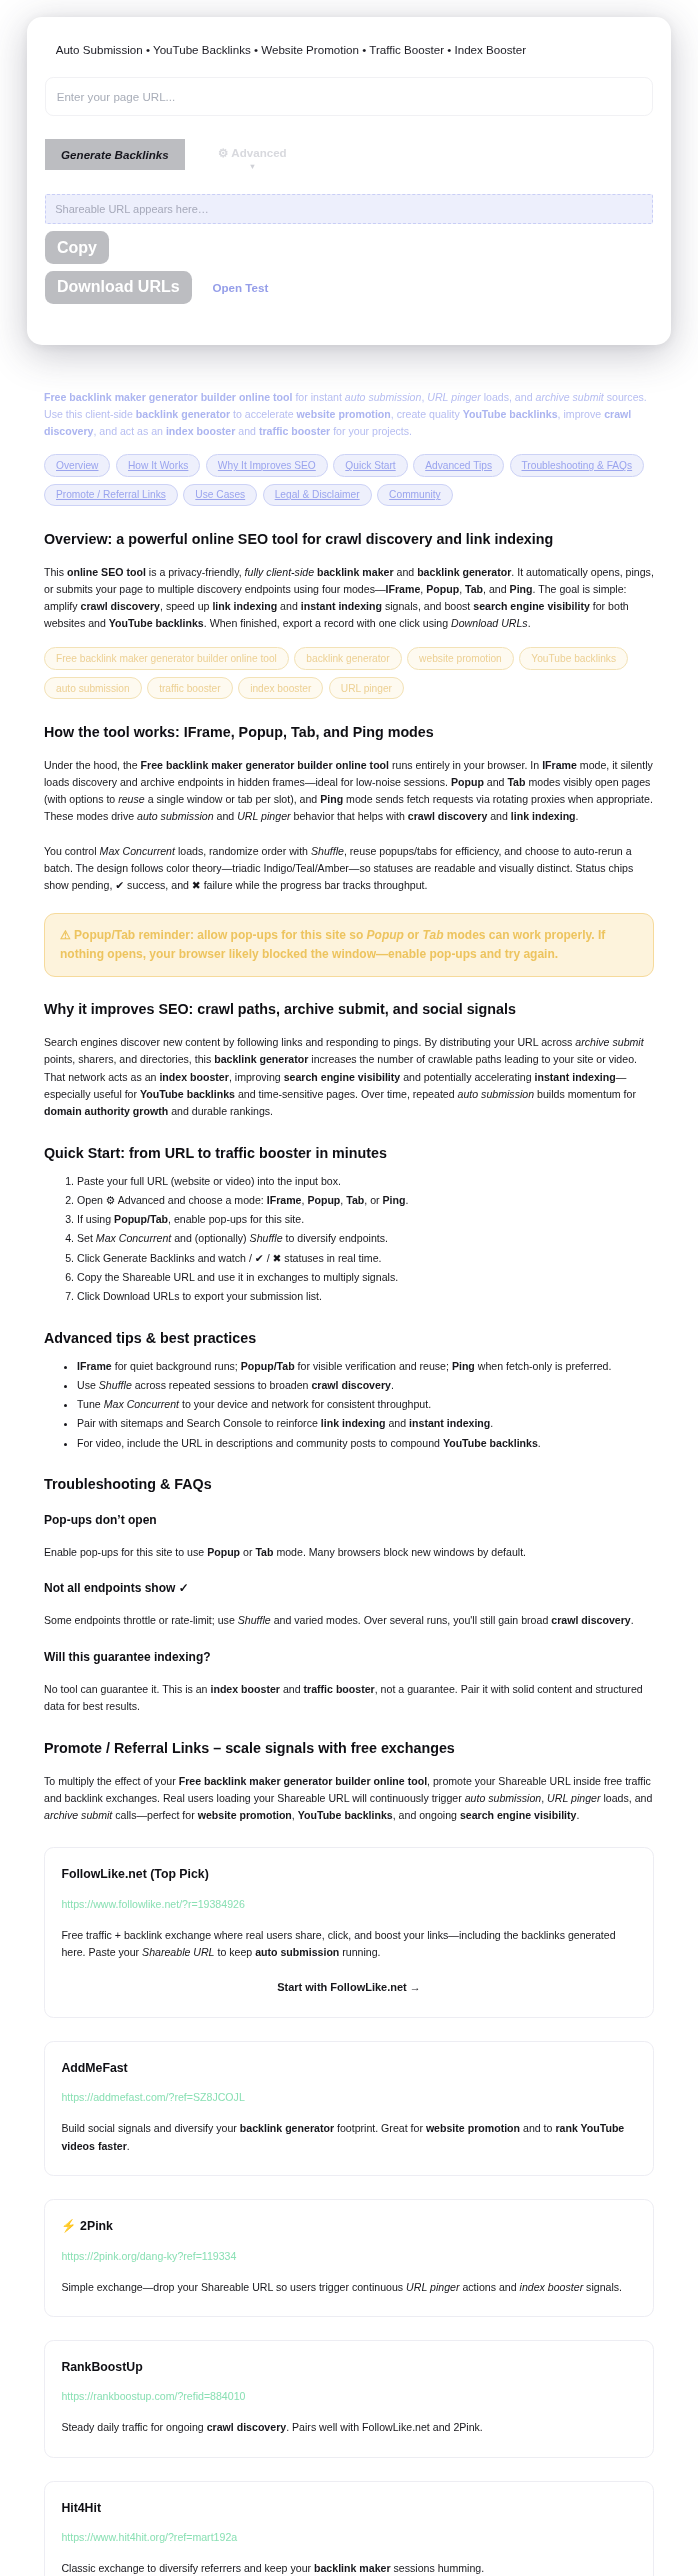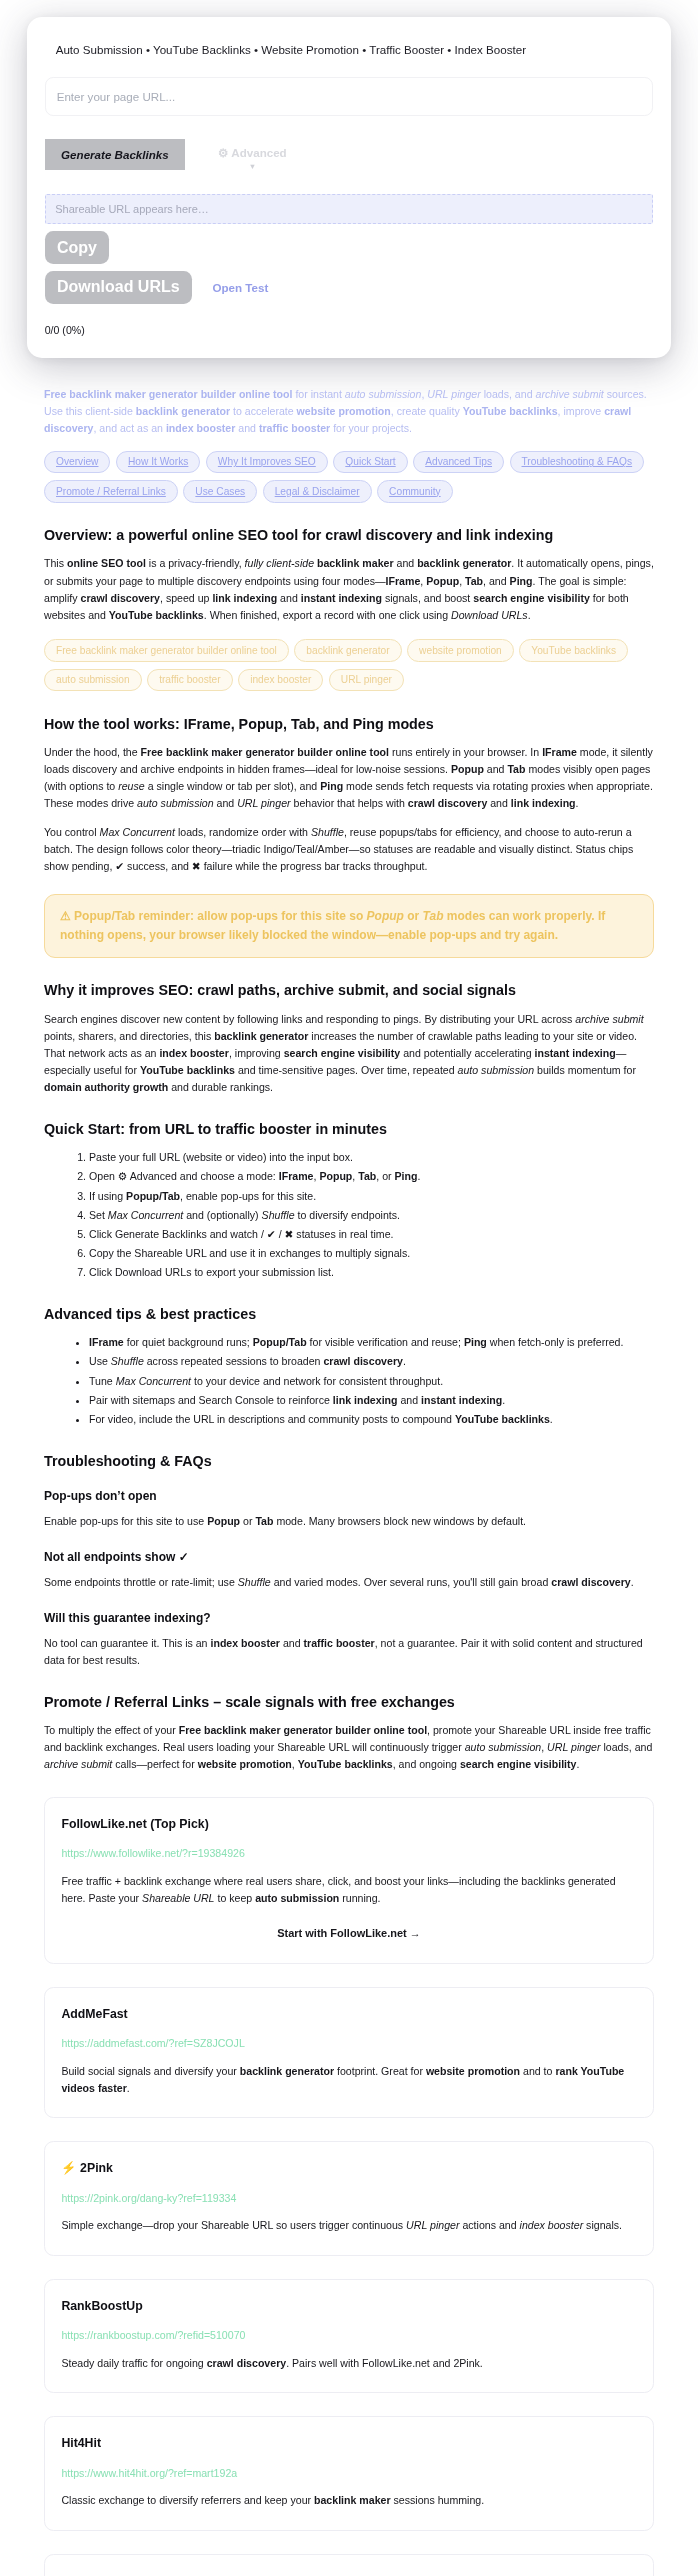--- a/index.html
+++ b/index.html
@@ -35,22 +35,22 @@
   .copy-row { margin:0 0 6.8px; }
   .btn-gray { background:#bcbdc1; color:#fff; font-weight:700; font-size:16px;
     padding:7.5px 12.3px; border-radius:8.2px; }
   .dl-row { display:flex; align-items:center; margin:0 0 20.5px; }
   .open-test { color:#959ee9; font-weight:700; font-size:11.6px; margin-left:20.5px;
     text-decoration:none; cursor:pointer; }
   .progress-text { font-size:10.6px; color:#17171f; margin:9.5px 0 1.4px; }
 
   
   .content { padding:20.5px 44px 48px; }
-  p { font-size:10.6px; line-height:1.62; margin:0 0 11px; }
-  li { font-size:10.6px; line-height:1.62; margin:2px 16px; }
+  p { font-size:10.6px; line-height:1.62; margin:17px 0 11px; }
+  li { font-size:10.6px; line-height:1.62; margin:2px 4px; }
   ol, ul { margin:0 0 13.6px; padding-left:29px; }
   h2 { font-size:14.3px; color:#0f0f14; margin:24.6px 0 12.3px; }
   h3 { font-size:12px; color:#0f0f14; margin:20.5px 0 9.5px; }
   b { font-weight:700; }
   p a, li a { color:#2a34cf; text-decoration:underline; cursor:pointer; }
 
   .intro { color:#b6bdf1; }
   .intro b { color:#acb5f0; }
 
   .pills { display:flex; flex-wrap:wrap; gap:6.8px 5.5px; margin:13.6px 0 6.8px; }
@@ -88,21 +88,20 @@
       </div>
     </div>
     <input class="share-input" type="text" placeholder="Shareable URL appears here…" style="">
     <div class="copy-row">
       <button class="btn btn-gray">Copy</button>
     </div>
     <div class="dl-row">
       <button class="btn btn-gray">Download URLs</button>
       <a class="open-test">Open Test</a>
     </div>
-    <div class="progress-text">0/0 (0%)</div>
   </div>
 </div>
 
 <main class="content">
   <p class="intro"><b>Free backlink maker generator builder online tool</b> for instant <i>auto submission</i>, <i>URL pinger</i> loads, and <i>archive submit</i> sources. Use this client-side <b>backlink generator</b> to accelerate <b>website promotion</b>, create quality <b>YouTube backlinks</b>, improve <b>crawl discovery</b>, and act as an <b>index booster</b> and <b>traffic booster</b> for your projects.</p>
 
   <nav class="pills">
       <a class="pill">Overview</a>
       <a class="pill">How It Works</a>
       <a class="pill">Why It Improves SEO</a>
@@ -185,21 +184,21 @@
   </section>
 
   <section class="ref-card">
     <h3>⚡ 2Pink</h3>
     <a class="ref-url">https://2pink.org/dang-ky?ref=119334</a>
     <p>Simple exchange—drop your Shareable URL so users trigger continuous <i>URL pinger</i> actions and <i>index booster</i> signals.</p>
   </section>
 
   <section class="ref-card">
     <h3>RankBoostUp</h3>
-    <a class="ref-url">https://rankboostup.com/?refid=510070</a>
+    <a class="ref-url">https://rankboostup.com/?refid=884010</a>
     <p>Steady daily traffic for ongoing <b>crawl discovery</b>. Pairs well with FollowLike.net and 2Pink.</p>
   </section>
 
   <section class="ref-card">
     <h3>Hit4Hit</h3>
     <a class="ref-url">https://www.hit4hit.org/?ref=mart192a</a>
     <p>Classic exchange to diversify referrers and keep your <b>backlink maker</b> sessions humming.</p>
   </section>
 
   <section class="ref-card">

